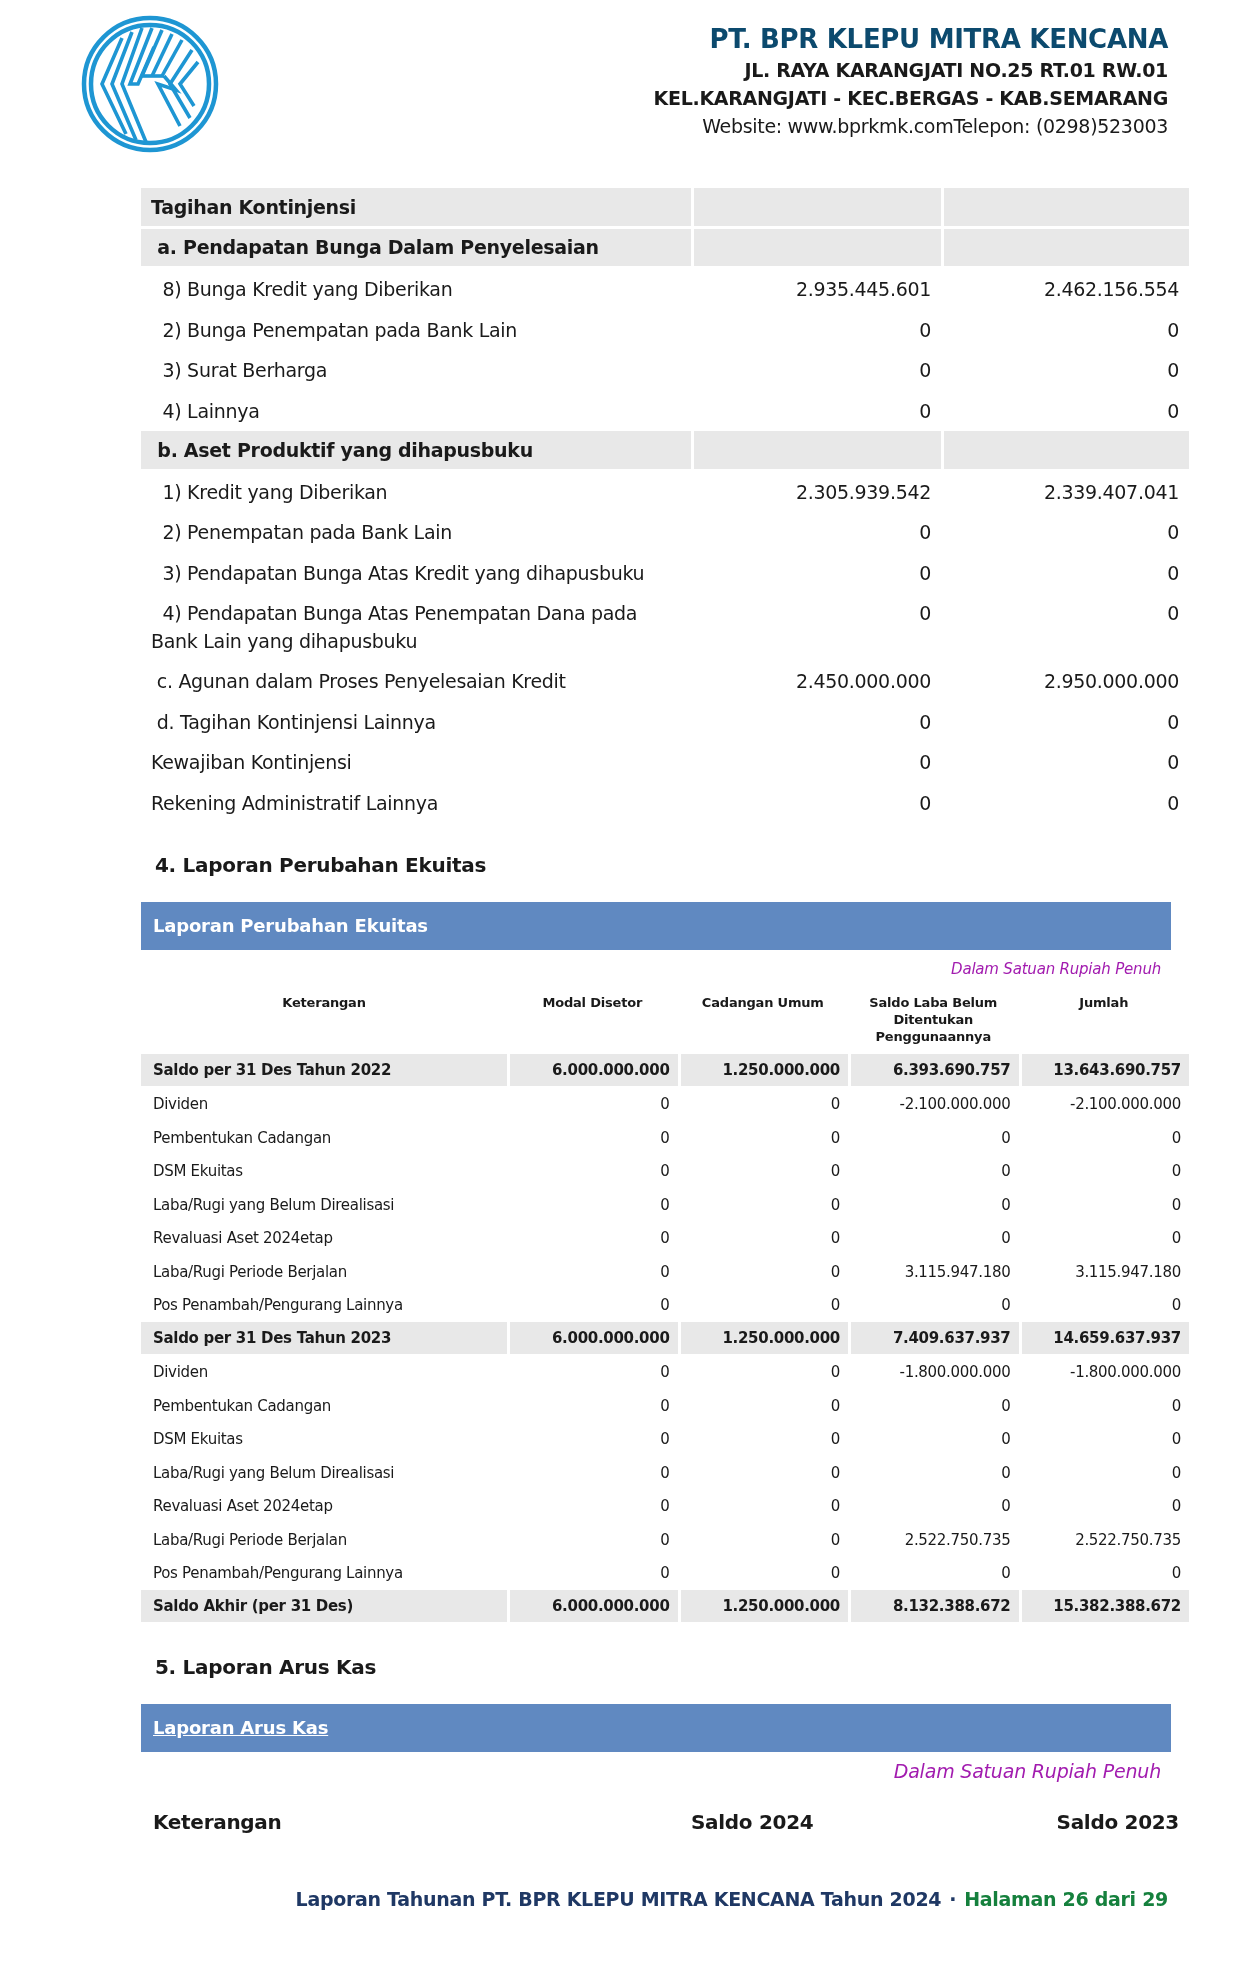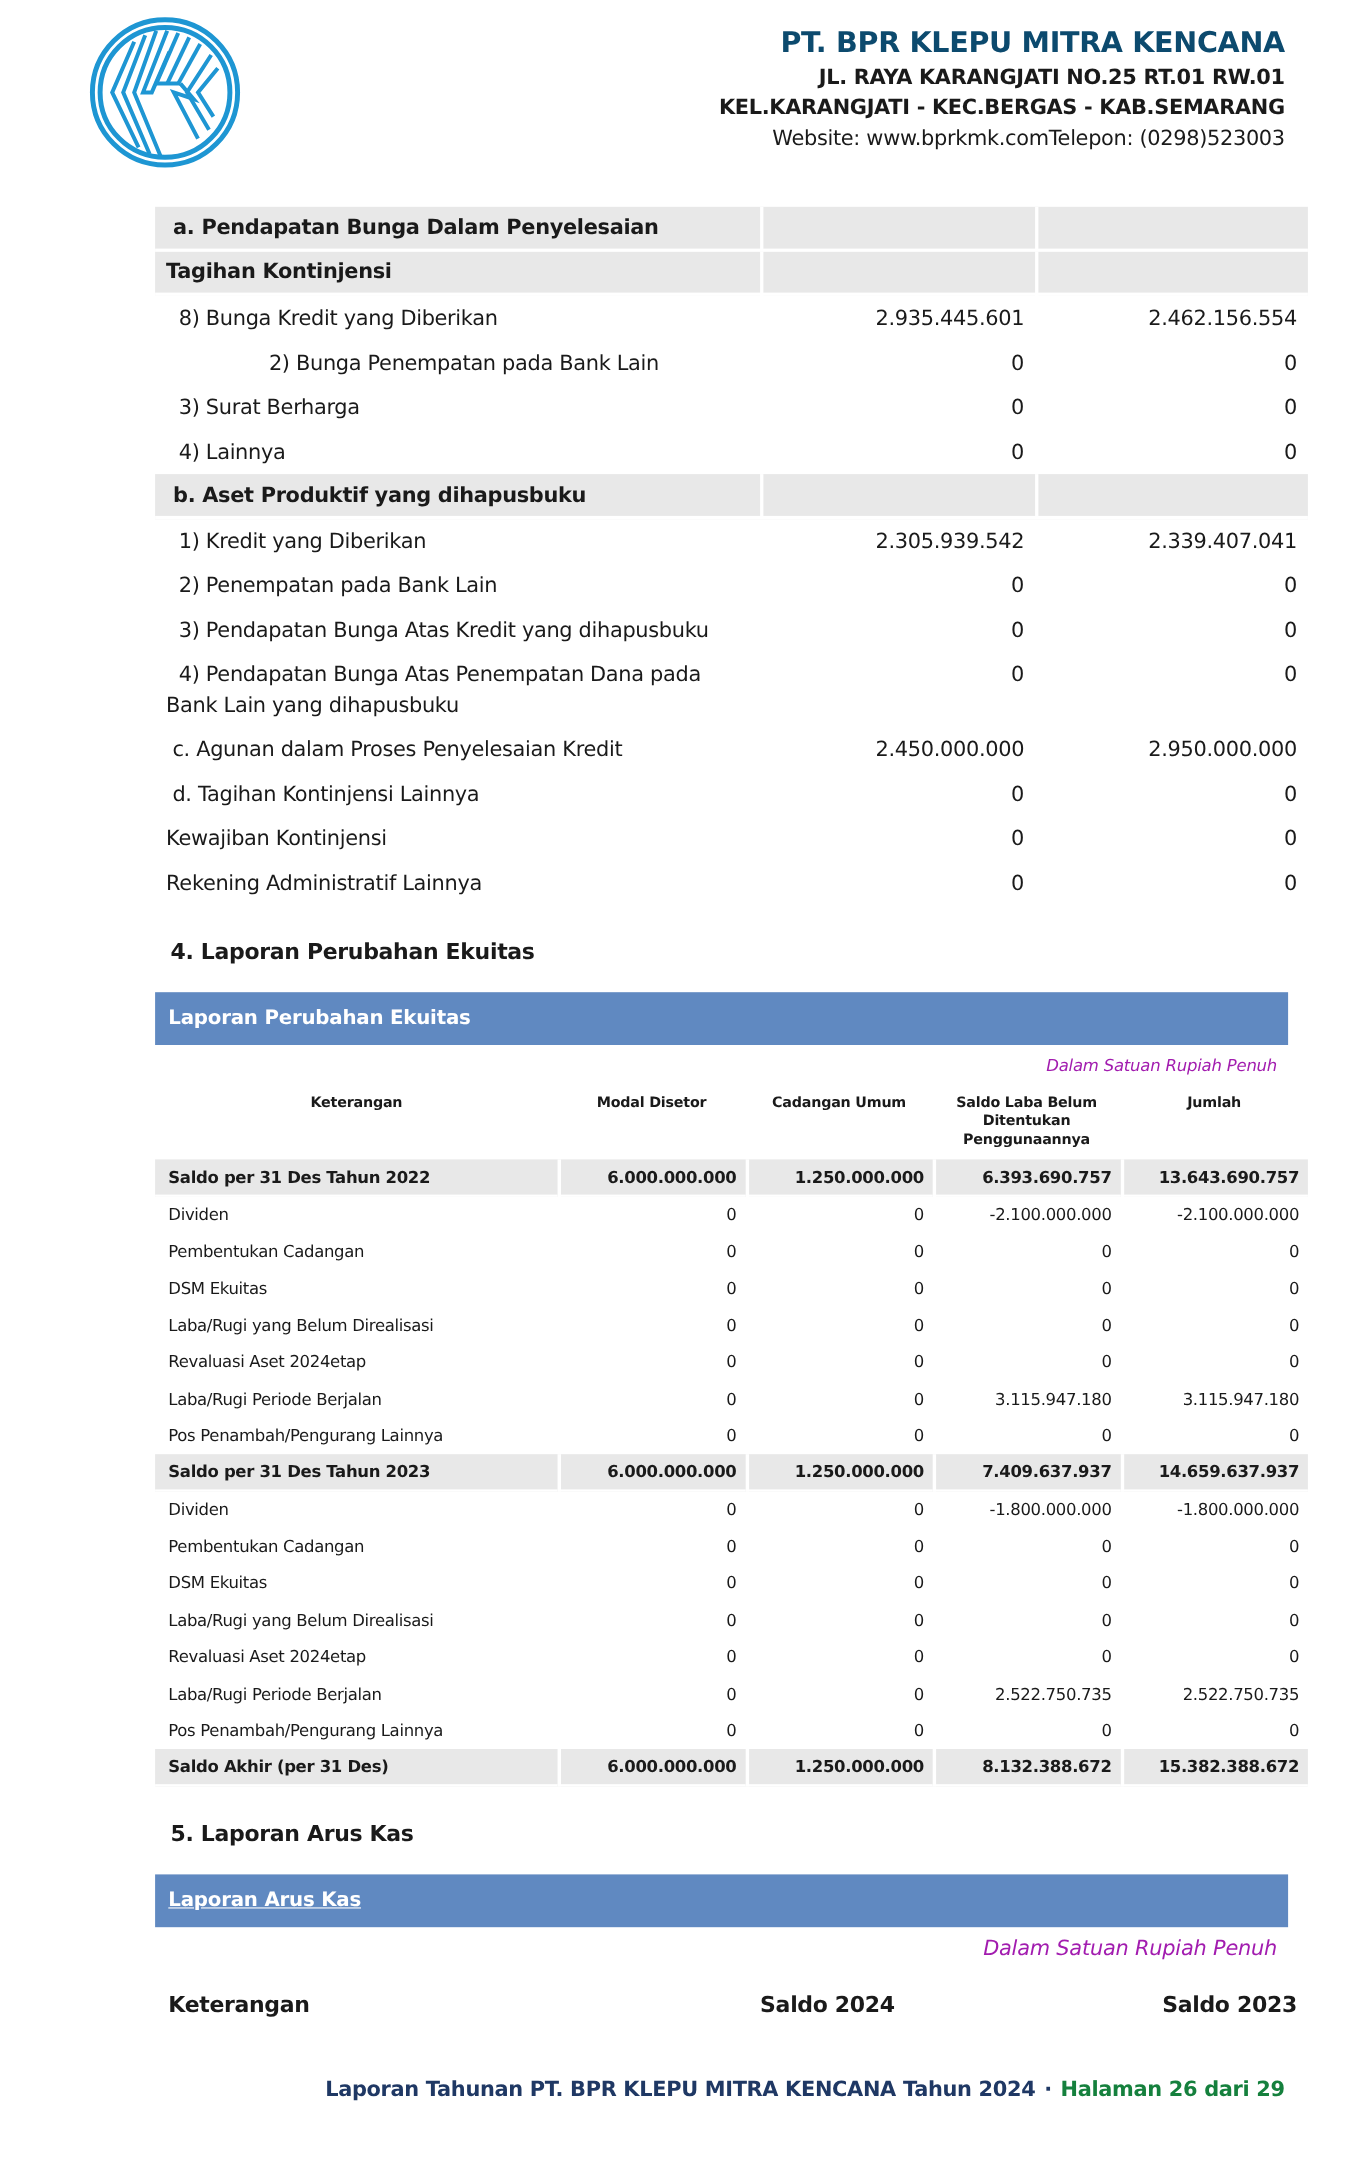--- a/index.html
+++ b/index.html
@@ -75,36 +75,36 @@
 <div class="company">
   <div class="name">PT. BPR KLEPU MITRA KENCANA</div>
   <div class="addr">JL. RAYA KARANGJATI NO.25 RT.01 RW.01</div>
   <div class="addr">KEL.KARANGJATI - KEC.BERGAS - KAB.SEMARANG</div>
   <div class="web">Website: www.bprkmk.comTelepon: (0298)523003</div>
 </div>
 
 <table class="tk">
   <tbody id="tk-body">
       <tr class="grey">
+        <td class="c1" style="white-space: pre-wrap;">Tagihan Kontinjensi</td>
+        <td class="c2 num" style="white-space: pre-wrap;"></td>
+        <td class="c3 num" style="white-space: pre-wrap;"></td>
+      </tr>
+      <tr class="grey">
         <td class="c1" style="white-space: pre-wrap;"> a. Pendapatan Bunga Dalam Penyelesaian</td>
         <td class="c2 num" style="white-space: pre-wrap;"></td>
         <td class="c3 num" style="white-space: pre-wrap;"></td>
       </tr>
-      <tr class="grey">
-        <td class="c1" style="white-space: pre-wrap;">Tagihan Kontinjensi</td>
-        <td class="c2 num" style="white-space: pre-wrap;"></td>
-        <td class="c3 num" style="white-space: pre-wrap;"></td>
-      </tr>
       <tr class="plain">
         <td class="c1" style="white-space: pre-wrap;">  8) Bunga Kredit yang Diberikan</td>
         <td class="c2 num" style="white-space: pre-wrap;">2.935.445.601</td>
         <td class="c3 num" style="white-space: pre-wrap;">2.462.156.554</td>
       </tr>
       <tr class="plain">
-        <td class="c1" style="white-space: pre-wrap; text-align: center;">  2) Bunga Penempatan pada Bank Lain</td>
+        <td class="c1" style="white-space: pre-wrap;">  2) Bunga Penempatan pada Bank Lain</td>
         <td class="c2 num" style="white-space: pre-wrap;">0</td>
         <td class="c3 num" style="white-space: pre-wrap;">0</td>
       </tr>
       <tr class="plain">
         <td class="c1" style="white-space: pre-wrap;">  3) Surat Berharga</td>
         <td class="c2 num" style="white-space: pre-wrap;">0</td>
         <td class="c3 num" style="white-space: pre-wrap;">0</td>
       </tr>
       <tr class="plain">
         <td class="c1" style="white-space: pre-wrap;">  4) Lainnya</td>

